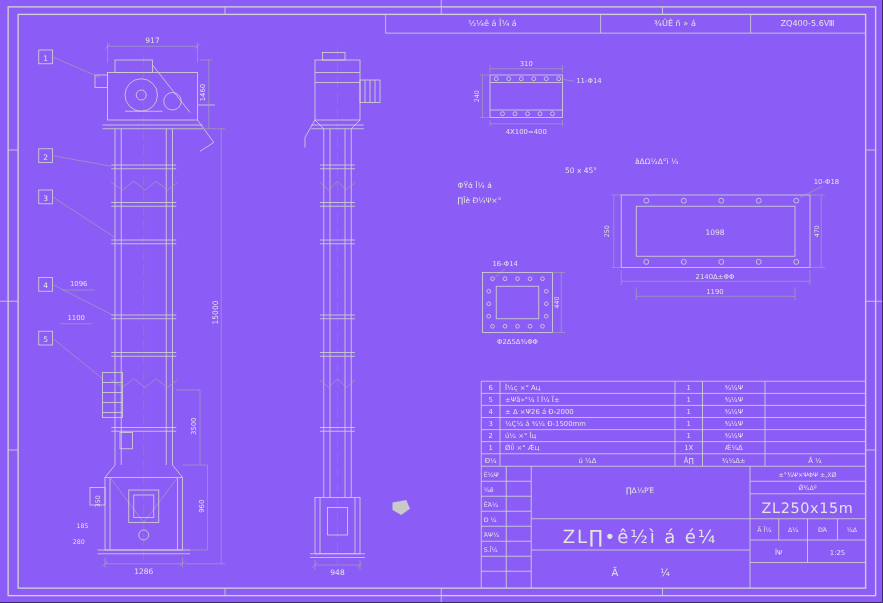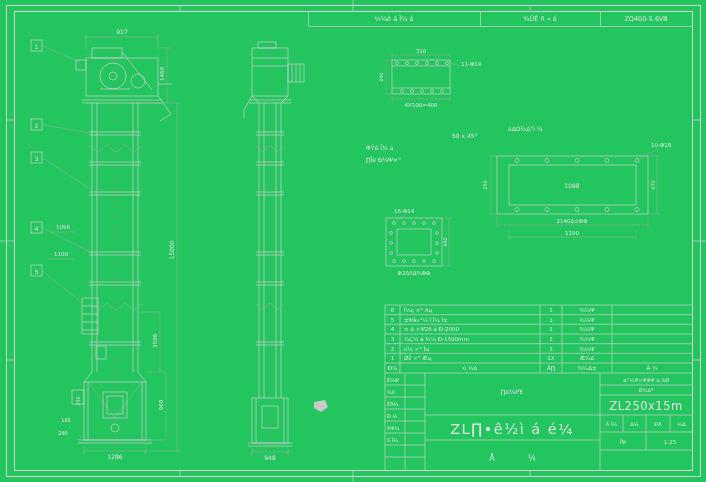--- a/index.html
+++ b/index.html
@@ -1,16 +1,16 @@
 <!DOCTYPE html>
 <html><head>
 <meta charset="utf-8">
 <style>
   html,body{margin:0;padding:0;background:#000;}
-  .sheet{position:relative;width:706px;height:482px;background:#22c55e;overflow:hidden;
+  .sheet{position:relative;width:706px;height:482px;background:#8b5cf6;overflow:hidden;
          font-family:"DejaVu Sans",sans-serif;}
   svg line,svg rect,svg path,svg circle,svg polyline{stroke:#cfcfcf;fill:none;stroke-width:.7;}
   svg .b1{stroke-width:1.1;}
   svg .thin{stroke:#a8a8a8;stroke-width:.5;}
   svg .dash{stroke:#8d8d8d;stroke-width:.5;stroke-dasharray:8 4;}
   svg .blob{fill:#c9c9c9;stroke:none;}
   svg text{fill:#e3e3e3;stroke:none;font-family:"DejaVu Sans",sans-serif;}
   .t5{font-size:5px;}.t55{font-size:5.5px;}.t6{font-size:6px;}.t65{font-size:6.5px;}.t8{font-size:8px;}
   .t11{font-size:11.5px;letter-spacing:.5px;}
   .t14{font-size:14.5px;letter-spacing:1.5px;}

